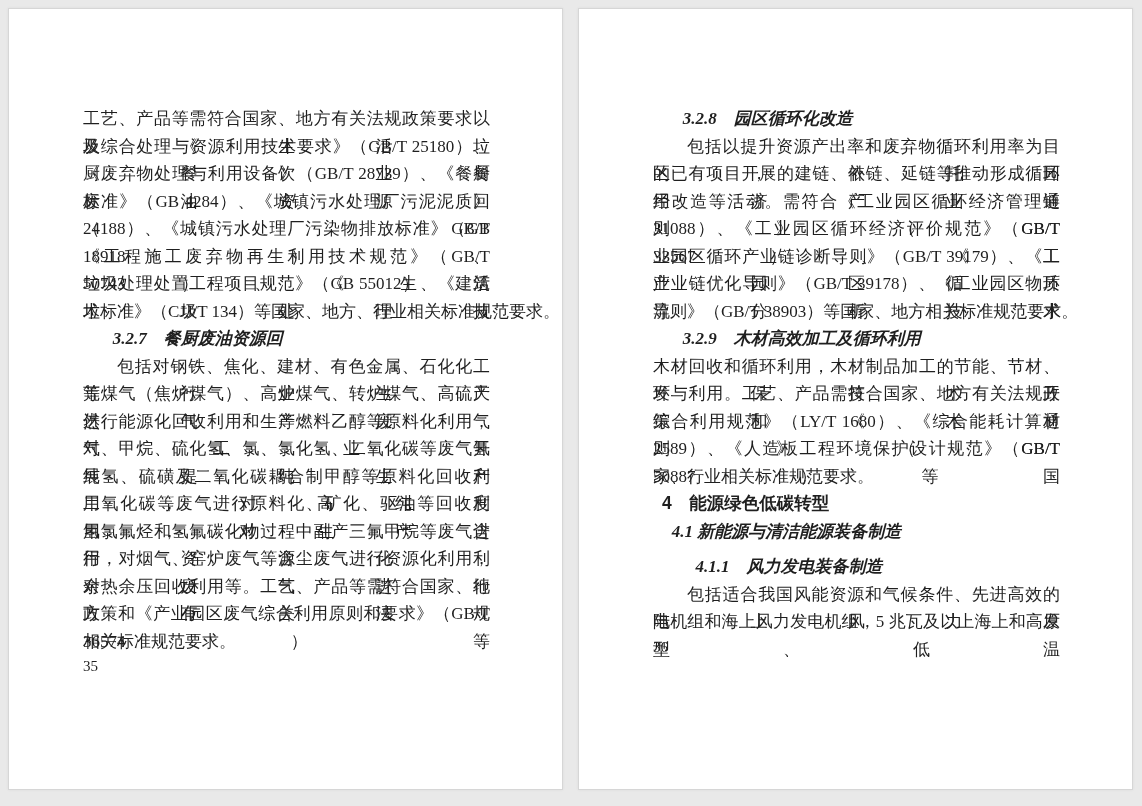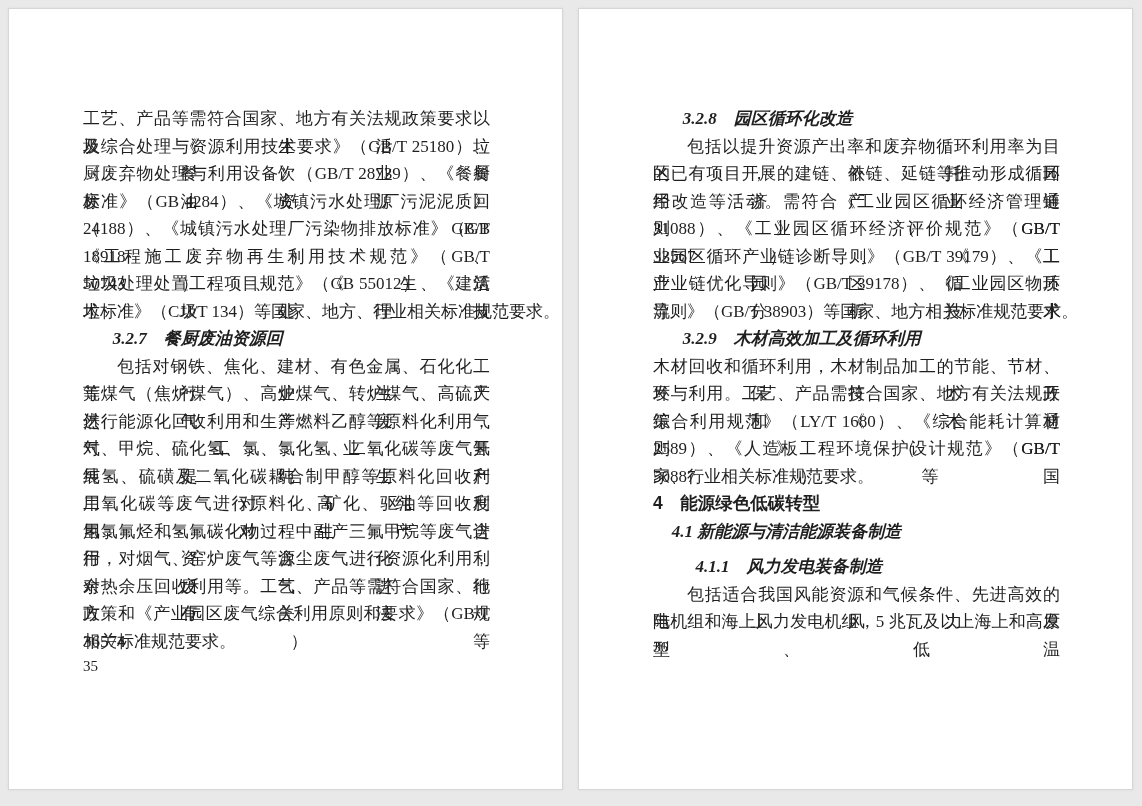--- a/index.html
+++ b/index.html
@@ -55,20 +55,21 @@
   .line.h-sub   { text-indent: 1.75em; }  
   .line.h-sub2  { text-indent: 1.1em;  }  
   .line.h-sub3  { text-indent: 2.5em; margin-top: 8px;  }  
   .line.h-main {
     font-family: "Liberation Sans", "DejaVu Sans", sans-serif;
     font-weight: bold;
     font-style: normal;
     font-size: 17.5px;
     text-align: right;
     text-align-last: left;
+    margin-left: 9px;
   }
   .page-number {
     margin-top: 3px;
     text-align: left;
     font-family: "Liberation Serif", "DejaVu Serif", serif;
     font-size: 15px;
     color: #1f1f1f;
   }
 </style>
 </head>

